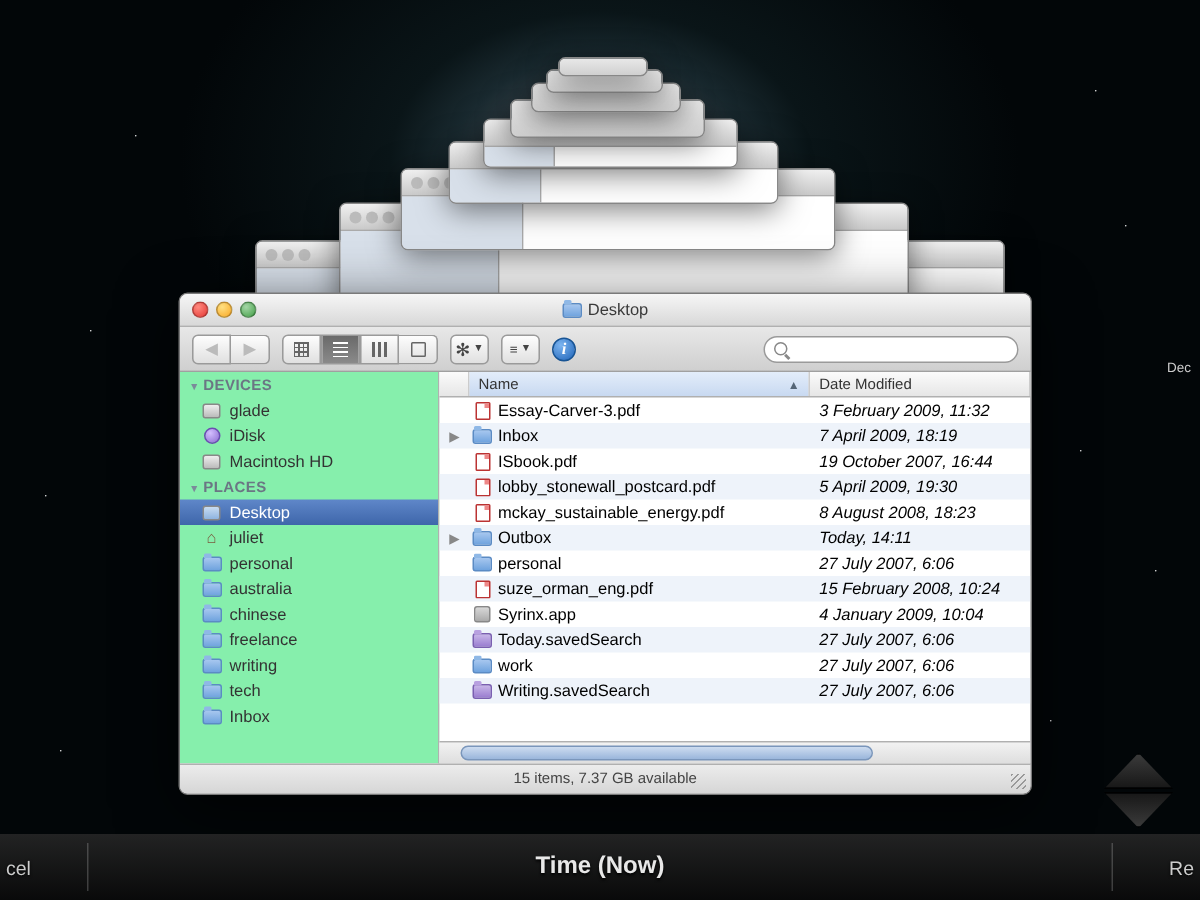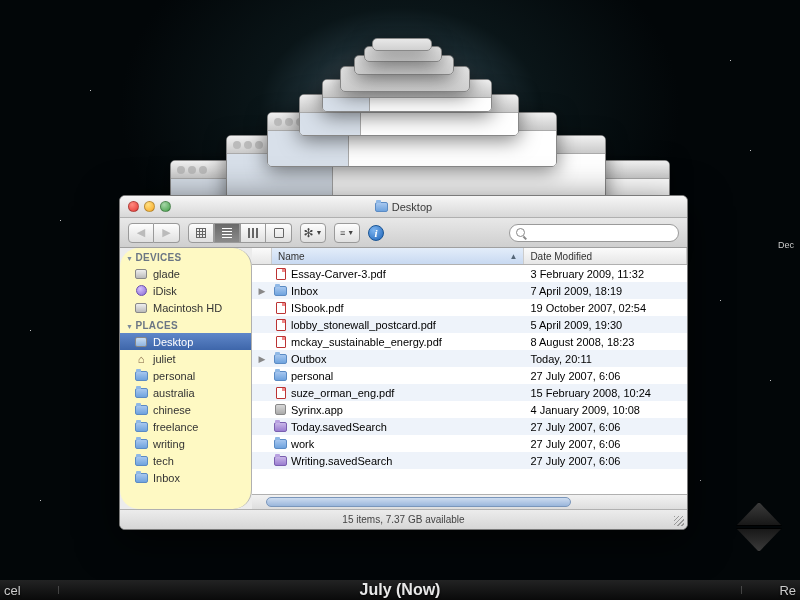--- a/index.html
+++ b/index.html
@@ -78,22 +78,22 @@
   flex:1; max-width:170px; margin-left:auto; height:18px;
   border-radius:10px; border:1px solid #9a9a9a; background:#fff;
   display:flex; align-items:center; padding:0 6px; gap:4px;
 }
 .search input { border:none; outline:none; flex:1; font-size:10px; }
 .mag { width:9px; height:9px; border:1.5px solid #888; border-radius:50%; position:relative; }
 .mag::after { content:""; position:absolute; width:4px; height:1.5px; background:#888; bottom:-2px; right:-3px; transform:rotate(45deg); }
 
 .body { flex:1; display:flex; overflow:hidden; }
 .sidebar {
-  width:132px; background:#fef9c3; border-right:1px solid #b0b0b0;
-  overflow:auto; font-size:11px; color:#333;border-radius:19px;
+  width:173px; background:#86efac; border-right:1px solid #b0b0b0;
+  overflow:auto; font-size:11px; color:#333;
 }
 .sb-section-hdr { padding:4px 6px 2px; font-size:10px; font-weight:bold; color:#6b7684; letter-spacing:0.3px; }
 .sb-section-hdr::before { content:"▼ "; font-size:7px; color:#90a; color:#7b8a9a; }
 .sb-item { display:flex; align-items:center; gap:5px; padding:2px 6px 2px 14px; height:17px; }
 .sb-item.selected { background: linear-gradient(#5f87c9,#3e66aa); color:#fff; }
 .sb-icon { width:14px; height:12px; display:inline-flex; align-items:center; justify-content:center; font-size:10px; }
 .hdicon { width:12px; height:10px; background:linear-gradient(#eee,#bbb); border:1px solid #888; border-radius:2px; }
 .idiskicon { width:11px; height:11px; border-radius:50%; background: radial-gradient(circle at 35% 30%, #d4bfff, #8a6bd0); border:1px solid #6a4fb0; }
 .tmicon { width:11px; height:11px; border-radius:50%; background: radial-gradient(circle at 35% 30%, #8fe6b0, #2e9d5a); border:1px solid #247a46; }
 .homeicon { color:#7a5c3e; font-size:11px; }
@@ -107,21 +107,21 @@
 .ch-gutter { width:20px; border-right:1px solid #ccc; }
 .ch-name { flex:1.6; background:linear-gradient(#e3edfa,#c8d9f1); }
 .ch-date { flex:1; }
 .sort-arr { font-size:8px; color:#567; margin-left:auto; }
 
 .filelist { flex:1; overflow:auto; font-size:11px; }
 .row { display:flex; align-items:center; height:17px; }
 .row:nth-child(even) { background:#eef3fa; }
 .row .gutter { width:20px; text-align:center; color:#888; font-size:9px; }
 .row .nm { flex:1.6; display:flex; align-items:center; gap:4px; padding-left:2px; overflow:hidden; white-space:nowrap; }
-.row .dt { flex:1; padding-left:6px; overflow:hidden; white-space:nowrap; }
+.row .dt { flex:1; padding-left:6px; overflow:hidden; white-space:nowrap;font-style:italic; }
 .ficon { width:13px; height:13px; display:inline-flex; align-items:center; justify-content:center; }
 .pdf { background:#fff; border:1px solid #b33; border-radius:1px; width:10px; height:12px; position:relative; }
 .pdf::after { content:""; position:absolute; top:0; right:0; width:3px; height:3px; background:#e88; }
 .folder { width:13px; height:10px; background:linear-gradient(#a7c7ef,#6fa3de); border-radius:2px; border:1px solid #5b8bc4; position:relative; }
 .folder::before { content:""; position:absolute; top:-3px; left:0; width:5px; height:3px; background:#8fb8e6; border-radius:1px 1px 0 0; }
 .smartf { width:13px; height:10px; background:linear-gradient(#c8b6e8,#9a7dd0); border-radius:2px; border:1px solid #7a5fb0; position:relative; }
 .smartf::before { content:""; position:absolute; top:-3px; left:0; width:5px; height:3px; background:#b8a0e0; border-radius:1px 1px 0 0; }
 .app { width:11px; height:11px; border-radius:2px; background:linear-gradient(#d8d8d8,#aaa); border:1px solid #888; }
 
 .hscroll { height:15px; background:linear-gradient(#f2f2f2,#dedede); border-top:1px solid #b0b0b0; display:flex; align-items:center; padding:0 14px; }
@@ -129,21 +129,21 @@
 
 .status {
   height:20px; background:linear-gradient(#ececec,#d6d6d6);
   border-top:1px solid #b0b0b0; font-size:10px; color:#444;
   display:flex; align-items:center; justify-content:center; position:relative;
 }
 .resize { position:absolute; right:3px; bottom:3px; width:10px; height:10px;
   background: repeating-linear-gradient(135deg, #999 0 1px, transparent 1px 3px); }
 
 .bottombar {
-  position:absolute; left:0; right:0; bottom:0; height:20px;
+  position:absolute; left:0; right:0; bottom:0; height:44px;
   background: linear-gradient(rgba(40,40,40,0.85), rgba(10,10,10,0.9));
   display:flex; align-items:center; justify-content:center;
   color:#e8e8e8; font-size:16px; font-weight:bold;
   text-shadow:0 1px 2px #000;
 }
 .bb-left, .bb-right { position:absolute; font-size:13px; font-weight:normal; color:#ccc; }
 .bb-left { left:0; padding-left:4px; } .bb-right { right:0; padding-right:4px; }
 .bb-sep { position:absolute; top:6px; bottom:6px; width:1px; background:rgba(255,255,255,0.2); }
 
 .nav-arrows { position:absolute; right:18px; bottom:48px; display:flex; flex-direction:column; gap:0; }
@@ -384,21 +384,21 @@
             <div class="dt">7 April 2009, 18:19</div>
           </div>
           <div class="row">
             <div class="gutter"></div>
             <div class="nm">
               <span class="ficon">
                 <span class="pdf"></span>
               </span>
               <span>ISbook.pdf</span>
             </div>
-            <div class="dt">19 October 2007, 02:54</div>
+            <div class="dt">19 October 2007, 16:44</div>
           </div>
           <div class="row">
             <div class="gutter"></div>
             <div class="nm">
               <span class="ficon">
                 <span class="pdf"></span>
               </span>
               <span>lobby_stonewall_postcard.pdf</span>
             </div>
             <div class="dt">5 April 2009, 19:30</div>
@@ -414,21 +414,21 @@
             <div class="dt">8 August 2008, 18:23</div>
           </div>
           <div class="row">
             <div class="gutter">▶</div>
             <div class="nm">
               <span class="ficon">
                 <span class="folder"></span>
               </span>
               <span>Outbox</span>
             </div>
-            <div class="dt">Today, 20:11</div>
+            <div class="dt">Today, 14:11</div>
           </div>
           <div class="row">
             <div class="gutter"></div>
             <div class="nm">
               <span class="ficon">
                 <span class="folder"></span>
               </span>
               <span>personal</span>
             </div>
             <div class="dt">27 July 2007, 6:06</div>
@@ -444,21 +444,21 @@
             <div class="dt">15 February 2008, 10:24</div>
           </div>
           <div class="row">
             <div class="gutter"></div>
             <div class="nm">
               <span class="ficon">
                 <span class="app"></span>
               </span>
               <span>Syrinx.app</span>
             </div>
-            <div class="dt">4 January 2009, 10:08</div>
+            <div class="dt">4 January 2009, 10:04</div>
           </div>
           <div class="row">
             <div class="gutter"></div>
             <div class="nm">
               <span class="ficon">
                 <span class="smartf"></span>
               </span>
               <span>Today.savedSearch</span>
             </div>
             <div class="dt">27 July 2007, 6:06</div>
@@ -498,15 +498,15 @@
 
 <div class="nav-arrows">
   <div class="nav-arr"></div>
   <div class="nav-arr down"></div>
 </div>
 
 <div class="bottombar">
   <div class="bb-sep" style="left:58px"></div>
   <div class="bb-sep" style="right:58px"></div>
   <span class="bb-left">cel</span>
-  <span>July (Now)</span>
+  <span>Time (Now)</span>
   <span class="bb-right">Re</span>
 </div>
 
 </body></html>

